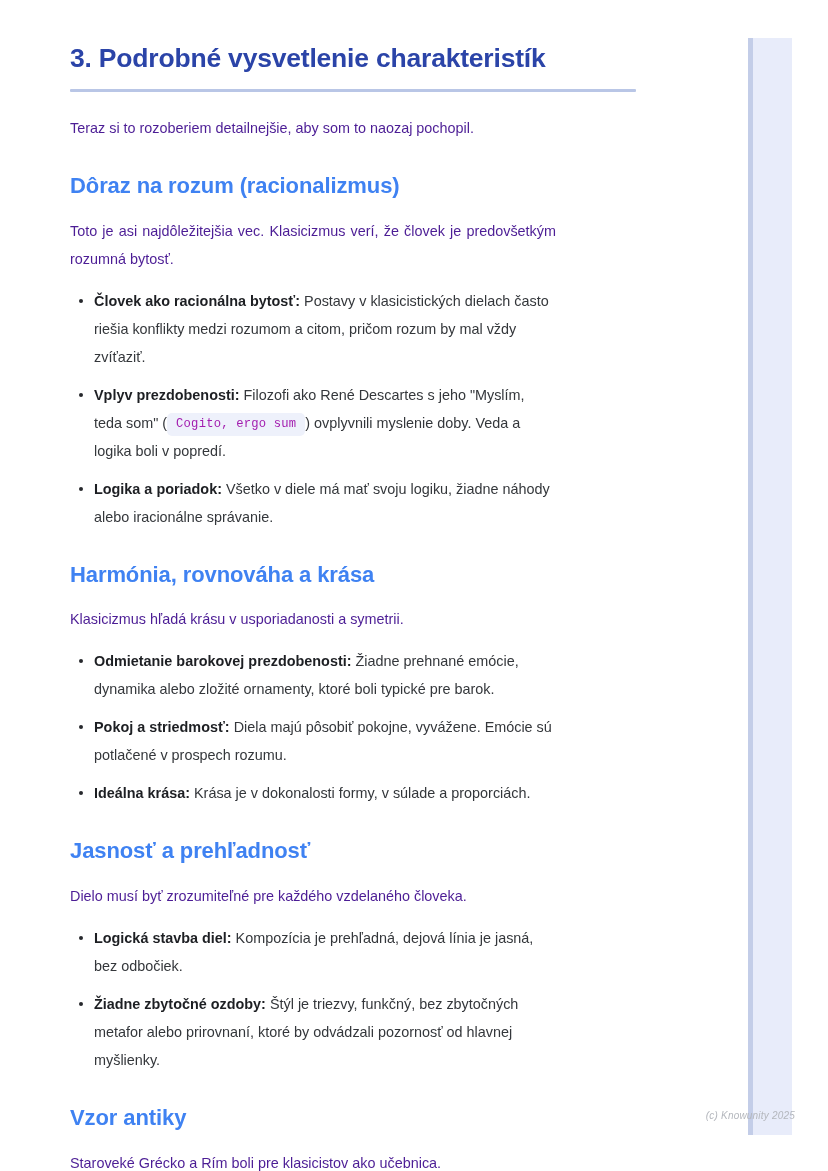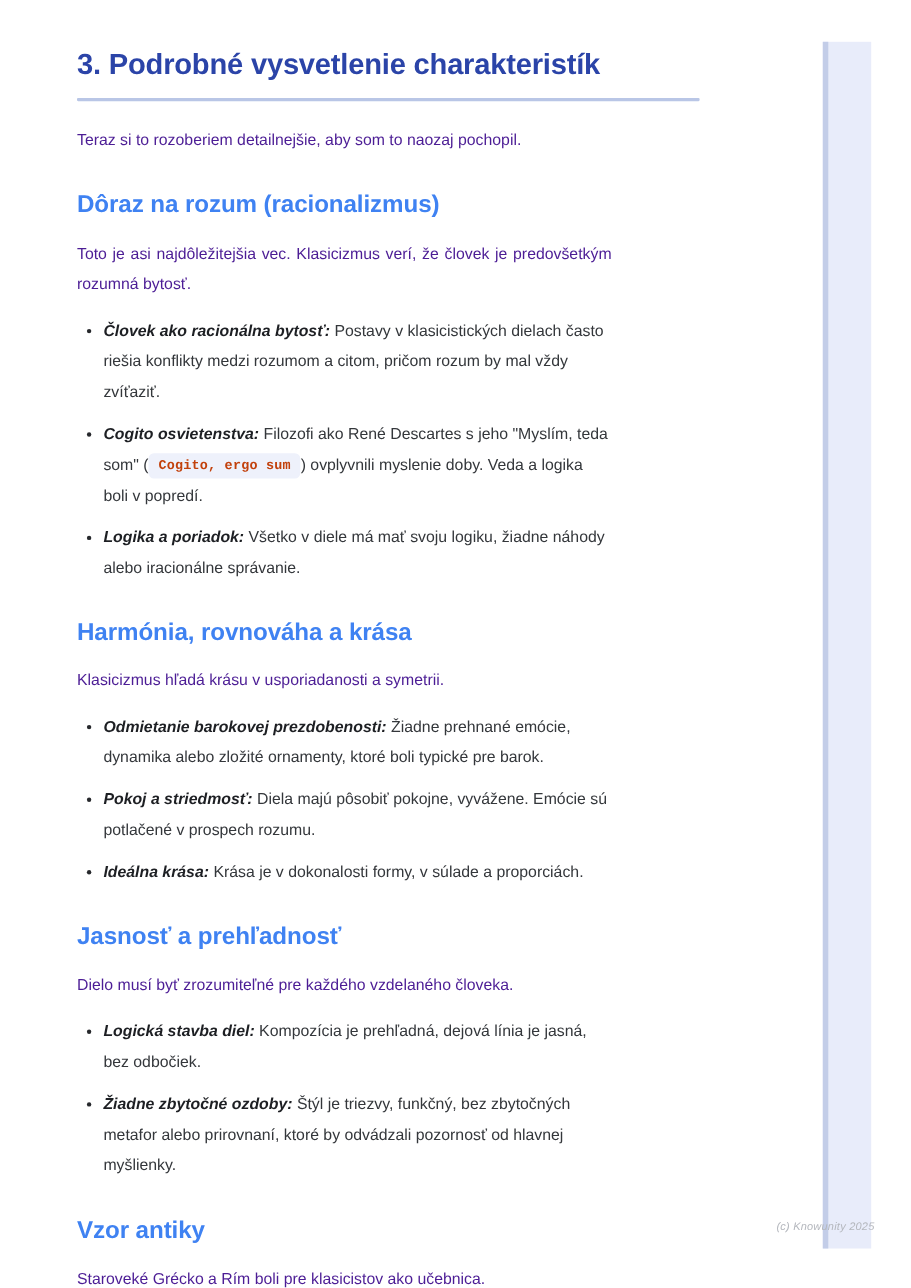--- a/index.html
+++ b/index.html
@@ -103,30 +103,29 @@
     left: 9px;
     top: 12px;
     width: 4px;
     height: 4px;
     border-radius: 50%;
     background: #26282c;
   }
   ul.bullets li .lead {
     font-weight: 700;
     color: #1d1f23;
-    font-style: italic;
   }
 
   code.chip {
     display: inline-block;
     background: #eef1fb;
-    color: #c2410c;
+    color: #a21caf;
     font-family: "Liberation Mono", "DejaVu Sans Mono", monospace;
     font-size: 12.2px;
-    font-weight: 700;
+    font-weight: 400;
     letter-spacing: 0.2px;
     padding: 2px 9px 3px 9px;
     border-radius: 5px;
     line-height: 18px;
     vertical-align: 1px;
   }
 
   
   .sp-intro   { height: 22px; }
   .sp-h2-top  { height: 30px; }
@@ -164,21 +163,21 @@
   <div class="sp-h2-top"></div>
   <h2 class="section-heading">Dôraz na rozum (racionalizmus)</h2>
   <div class="sp-h2-bot"></div>
   <p class="para justify">Toto je asi najdôležitejšia vec. Klasicizmus verí, že človek je predovšetkým rozumná bytosť.</p>
   <div class="sp-list-top"></div>
   <ul class="bullets">
     <li>
       <span class="lead">Človek ako racionálna bytosť:</span><span> Postavy v klasicistických dielach často riešia konflikty medzi rozumom a citom, pričom rozum by mal vždy zvíťaziť.</span>
     </li>
     <li>
-      <span class="lead">Cogito osvietenstva:</span><span> Filozofi ako René Descartes s jeho "Myslím, teda som" (</span><code class="chip">Cogito, ergo sum</code><span>) ovplyvnili myslenie doby. Veda a logika boli v popredí.</span>
+      <span class="lead">Vplyv prezdobenosti:</span><span> Filozofi ako René Descartes s jeho "Myslím, teda som" (</span><code class="chip">Cogito, ergo sum</code><span>) ovplyvnili myslenie doby. Veda a logika boli v popredí.</span>
     </li>
     <li>
       <span class="lead">Logika a poriadok:</span><span> Všetko v diele má mať svoju logiku, žiadne náhody alebo iracionálne správanie.</span>
     </li>
   </ul>
 
   <div class="sp-h2-top"></div>
   <h2 class="section-heading">Harmónia, rovnováha a krása</h2>
   <div class="sp-h2-bot"></div>
   <p class="para">Klasicizmus hľadá krásu v usporiadanosti a symetrii.</p>

